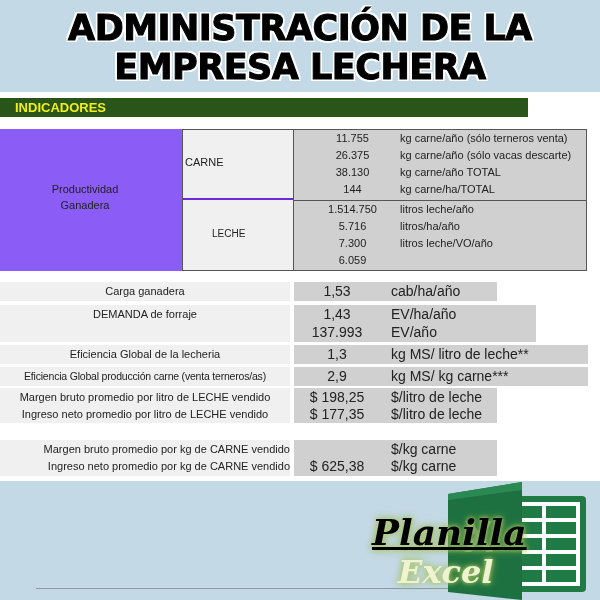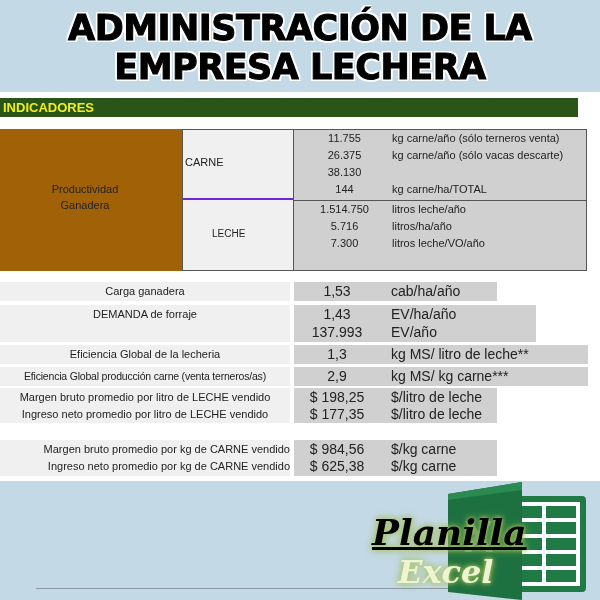--- a/index.html
+++ b/index.html
@@ -11,34 +11,34 @@
       font-family: "DejaVu Sans", sans-serif; font-weight: bold; font-size: 35px; color: #000;
       letter-spacing: -0.5px; line-height: 40px;
       -webkit-text-stroke: 1px #000;
       text-shadow: 2px 0 0 #fff, -2px 0 0 #fff, 0 2px 0 #fff, 0 -2px 0 #fff,
                    2px 2px 0 #fff, -2px -2px 0 #fff, 2px -2px 0 #fff, -2px 2px 0 #fff; }
     .title-line.l1 { top: 8px; }
     .title-line.l2 { top: 47px; }
 
     .sheet { position: absolute; left: 0; top: 92px; width: 600px; height: 389px; background: #ffffff; }
 
-    .ind-bar { position: absolute; left: 0; top: 6px; width: 578px; height: 19px; background: #2a5518;
-      color: #f0ee1e; font-weight: bold; font-size: 13px; line-height: 19px; padding-left: 3px; }
+    .ind-bar { position: absolute; left: 0; top: 6px; width: 528px; height: 19px; background: #2a5518;
+      color: #f0ee1e; font-weight: bold; font-size: 13px; line-height: 19px; padding-left: 15px; }
 
-    .prod-block { position: absolute; left: 0; top: 37px; width: 183px; height: 142px; background: #a16207; }
+    .prod-block { position: absolute; left: 0; top: 37px; width: 183px; height: 142px; background: #8b5cf6; }
     .prod-label { position: absolute; left: 0; top: 52px; width: 170px; text-align: center; font-size: 11px; line-height: 16px; color: #222; }
 
     .grid-box { position: absolute; left: 182px; top: 37px; width: 405px; height: 142px; border: 1px solid #555; background: #d0d0d0; }
     .cat-col { position: absolute; left: 0; top: 0; width: 111px; height: 140px; background: #f0f0f0; border-right: 1px solid #555; }
     .cat-carne { position: absolute; left: 0; top: 0; width: 110px; height: 70px; border-bottom: 2px solid #6d28d9; }
     .cat-leche { position: absolute; left: 0; top: 70px; width: 110px; height: 70px; margin-left: 27px; }
     .cat-text { position: absolute; left: 2px; font-size: 11px; color: #222; }
     .carne-sep { position: absolute; left: 111px; top: 70px; width: 292px; height: 1px; background: #555; }
 
-    .vrow { position: absolute; left: 112px; width: 290px; height: 17px; font-size: 11px; line-height: 17px; color: #222; }
+    .vrow { position: absolute; left: 120px; width: 290px; height: 17px; font-size: 11px; line-height: 17px; color: #222; }
     .vrow .num { position: absolute; left: 0; width: 99px; text-align: center; }
     .vrow .unit { position: absolute; left: 97px; width: 195px; }
 
     .row { position: absolute; left: 0; height: 20px; }
     .row .lbl { position: absolute; left: 0; width: 290px; height: 100%; background: #f0f0f0; text-align: center; font-size: 11px; color: #222; line-height: 19px; }
     .row .val { position: absolute; left: 294px; height: 100%; background: #d0d0d0; font-size: 14px; color: #222; line-height: 19px; }
     .row .val .num { position: absolute; left: 0; width: 86px; text-align: center; }
     .row .val .unit { position: absolute; left: 97px; white-space: nowrap; }
 
     .footer-line { position: absolute; left: 36px; top: 588px; width: 420px; height: 1px; background: #8a99a4; }
@@ -78,39 +78,41 @@
     <div class="vrow" style="top:0px">
       <span class="num">11.755</span>
       <span class="unit">kg carne/año (sólo terneros venta)</span>
     </div>
     <div class="vrow" style="top:17px">
       <span class="num">26.375</span>
       <span class="unit">kg carne/año (sólo vacas descarte)</span>
     </div>
     <div class="vrow" style="top:34px">
       <span class="num">38.130</span>
+      <span class="unit">kg carne/año TOTAL</span>
     </div>
     <div class="vrow" style="top:51px">
       <span class="num">144</span>
       <span class="unit">kg carne/ha/TOTAL</span>
     </div>
 
     <div class="vrow" style="top:71px">
       <span class="num">1.514.750</span>
       <span class="unit">litros leche/año</span>
     </div>
     <div class="vrow" style="top:88px">
       <span class="num">5.716</span>
       <span class="unit">litros/ha/año</span>
     </div>
     <div class="vrow" style="top:105px">
       <span class="num">7.300</span>
       <span class="unit">litros leche/VO/año</span>
     </div>
     <div class="vrow" style="top:122px">
+      <span class="num">6.059</span>
     </div>
   </div>
 
   <div class="row" style="top:190px; height:19px;">
     <div class="lbl">Carga ganadera</div>
     <div class="val" style="width:203px">
       <span class="num">1,53</span>
       <span class="unit">cab/ha/año</span>
     </div>
   </div>
@@ -153,21 +155,20 @@
       <span class="unit" style="top:18px">$/litro de leche</span>
     </div>
   </div>
 
   <div class="row" style="top:348px; height:36px;">
     <div class="lbl" style="line-height:17px; padding-top:1px;text-align:right;">
       <div>Margen bruto promedio por kg de CARNE vendido</div>
       <div>Ingreso neto promedio por kg de CARNE vendido</div>
     </div>
     <div class="val" style="width:203px; line-height:17px;">
-      <span class="num" style="top:1px">$ 984,56</span>
       <span class="unit" style="top:1px">$/kg carne</span>
       <span class="num" style="top:18px">$ 625,38</span>
       <span class="unit" style="top:18px">$/kg carne</span>
     </div>
   </div>
 </div>
 
 <div class="footer-line"></div>
 
 <svg class="excel-logo" viewBox="0 0 140 118" xmlns="http://www.w3.org/2000/svg">

